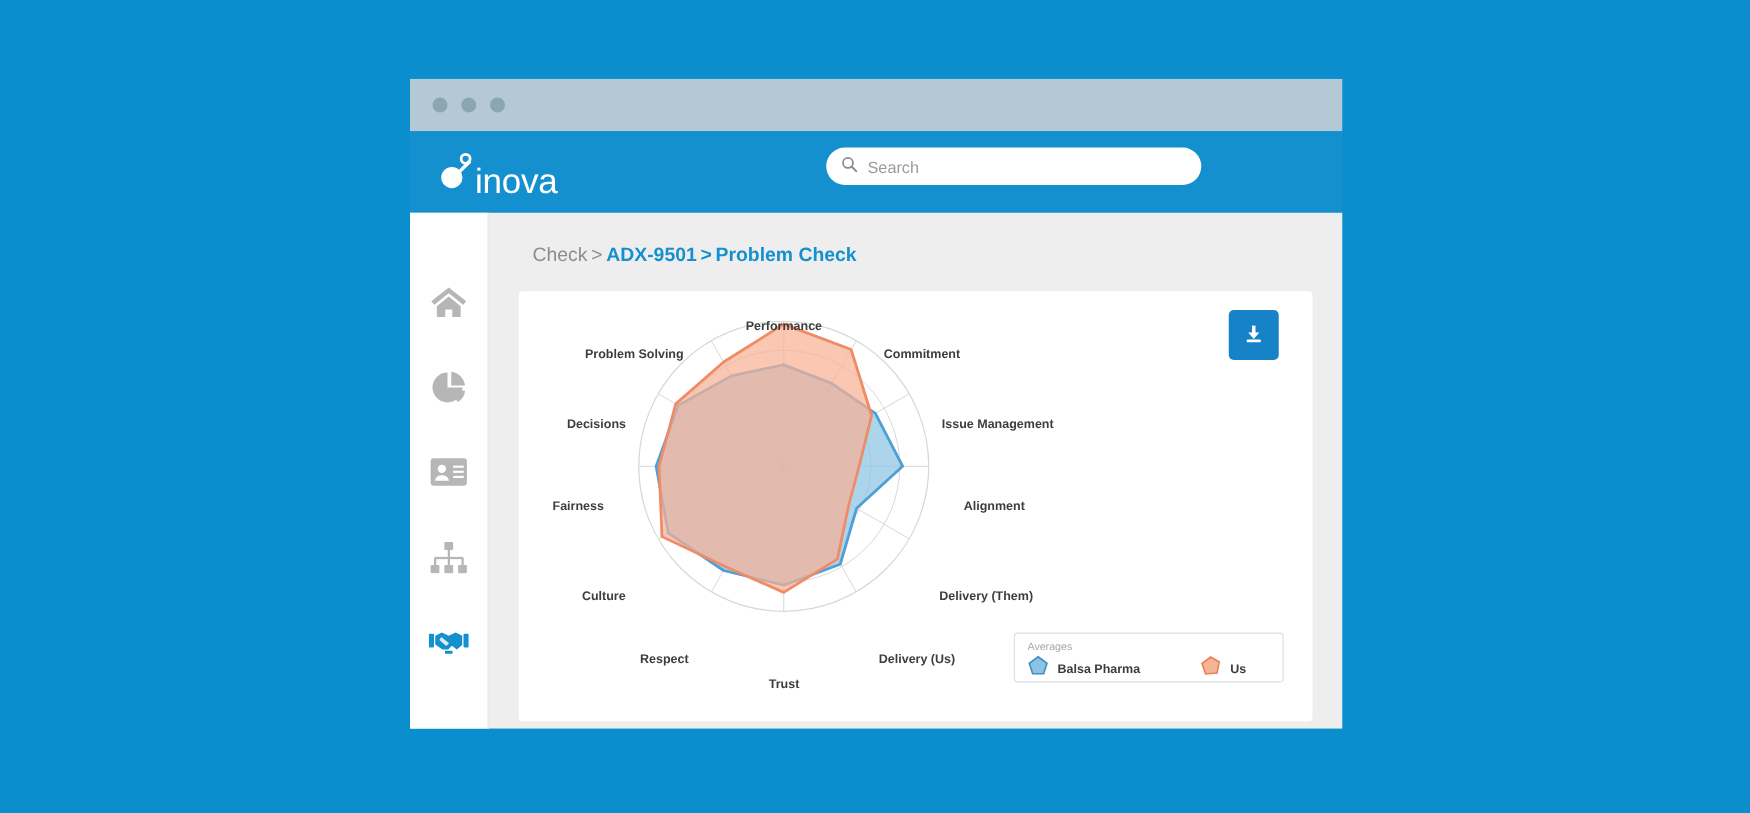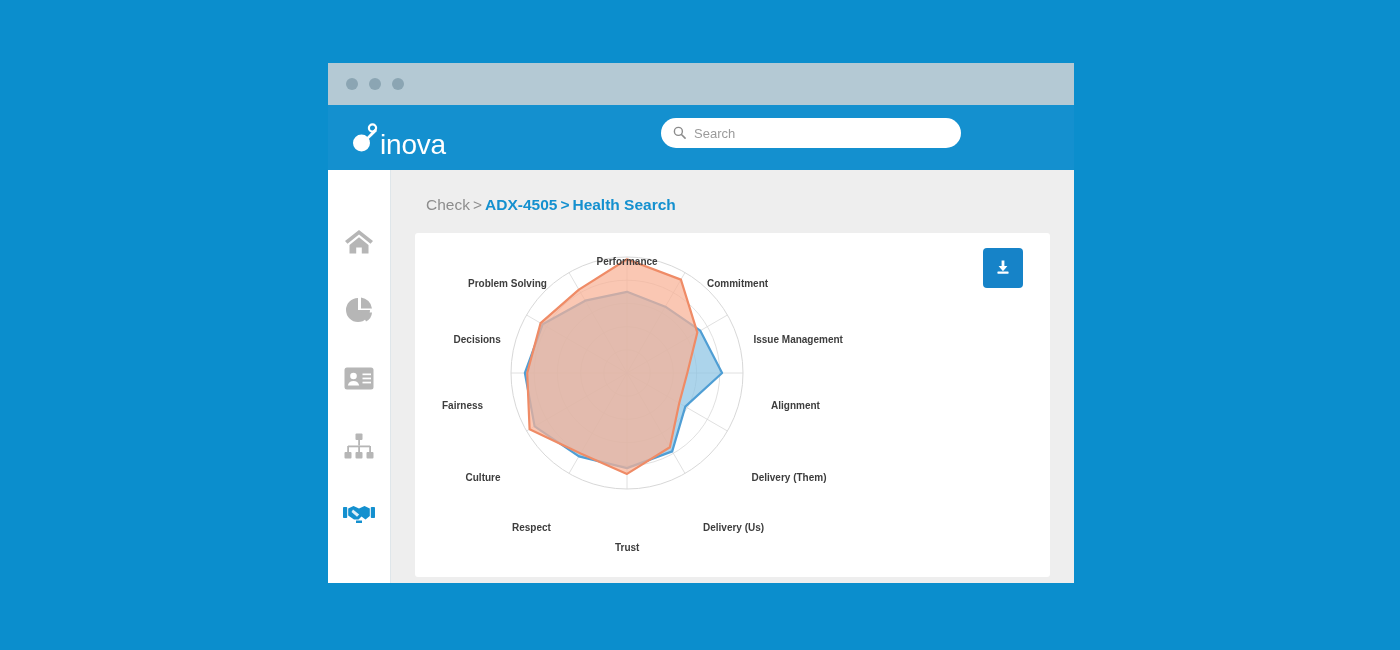--- a/index.html
+++ b/index.html
@@ -279,21 +279,21 @@
             <path d="M13 18.5 L19 18.5 L19 21 L13 21 Z" fill="#1490cf"></path>
           </svg>
         </span>
       </div>
 
     </nav>
 
     <main id="content">
 
       <div id="breadcrumb">
-        <span id="crumb-home">Check</span><span id="crumb-sep-1">&gt;</span><span id="crumb-project">ADX-4505</span><span id="crumb-sep-2">&gt;</span><span id="crumb-page">Health Search</span>
+        <span id="crumb-home">Check</span><span id="crumb-sep-1">&gt;</span><span id="crumb-project">ADX-9501</span><span id="crumb-sep-2">&gt;</span><span id="crumb-page">Problem Check</span>
       </div>
 
       <section id="chart-card">
 
         <button id="download-button">
           <span>
             <svg width="16" height="16" viewBox="0 0 16 16">
               <rect x="6.6" y="1.5" width="2.8" height="6" fill="#ffffff"></rect>
               <path d="M3.6 7 L12.4 7 L8 12.2 Z" fill="#ffffff"></path>
               <rect x="2.4" y="12.6" width="11.2" height="2.1" rx="0.6" fill="#ffffff"></rect>
@@ -318,19 +318,43 @@
               <line x1="212" y1="140" x2="154.00000000000003" y2="240.4589468389949" stroke="#d8d8d8" stroke-width="0.8"></line>
               <line x1="212" y1="140" x2="111.54105316100514" y2="198.00000000000003" stroke="#d8d8d8" stroke-width="0.8"></line>
               <line x1="212" y1="140" x2="96" y2="140" stroke="#d8d8d8" stroke-width="0.8"></line>
               <line x1="212" y1="140" x2="111.54105316100512" y2="81.99999999999999" stroke="#d8d8d8" stroke-width="0.8"></line>
               <line x1="212" y1="140" x2="153.99999999999994" y2="39.54105316100515" stroke="#d8d8d8" stroke-width="0.8"></line>
               <polygon points="212.0,58.8 250.3,73.7 285.3,97.7 307.1,140.0 270.3,173.6 257.2,218.4 212.0,235.1 163.9,223.4 119.6,193.4 109.9,140.0 127.6,91.3 170.2,67.7" fill="#8cc3e3" fill-opacity="0.72" stroke="#4f9ed4" stroke-width="2.2" stroke-linejoin="round"></polygon>
               <polygon points="212.0,26.3 265.9,46.6 282.3,99.4 272.3,140.0 264.2,170.2 254.9,214.3 212.0,240.9 165.6,220.4 114.6,196.3 112.2,140.0 125.6,90.1 163.9,56.6" fill="#f8b295" fill-opacity="0.72" stroke="#ef8b66" stroke-width="2.2" stroke-linejoin="round"></polygon>
             </svg>
         <div class="axis-label" style="top: -6px; left: 181.5px;">Performance</div><div class="axis-label" style="top: 15.5411px; left: 292px;">Commitment</div><div class="axis-label" style="top: 72px; left: 338.459px;">Issue Management</div><div class="axis-label" style="top: 138px; left: 356px;">Alignment</div><div class="axis-label" style="top: 210px; left: 336.459px;">Delivery (Them)</div><div class="axis-label" style="top: 260.459px; left: 288px;">Delivery (Us)</div><div class="axis-label" style="top: 280px; left: 200px;">Trust</div><div class="axis-label" style="top: 260.459px; left: 97px;">Respect</div><div class="axis-label" style="top: 210px; left: 50.5411px;">Culture</div><div class="axis-label" style="top: 138px; left: 27px;">Fairness</div><div class="axis-label" style="top: 72px; left: 38.5411px;">Decisions</div><div class="axis-label" style="top: 15.5411px; left: 53px;">Problem Solving</div></div>
 
+        <div id="chart-legend">
+          <div id="legend-title">Averages</div>
+          <div id="legend-items">
+
+            <div class="legend-entry">
+              <span>
+                <svg width="17" height="17" viewBox="0 0 17 17">
+                  <polygon points="8.5,1.4 15.6,6.6 12.9,15 4.1,15 1.4,6.6" fill="#8cc3e3" stroke="#3f8ec6" stroke-width="1.3"></polygon>
+                </svg>
+              </span>
+              <span class="legend-label">Balsa Pharma</span>
+            </div>
+
+            <div class="legend-entry">
+              <span>
+                <svg width="17" height="17" viewBox="0 0 17 17">
+                  <polygon points="8.5,1.6 15.4,5.6 13.6,14.4 4.5,15.2 1.6,6.9" fill="#f8b295" stroke="#ea8054" stroke-width="1.3"></polygon>
+                </svg>
+              </span>
+              <span class="legend-label">Us</span>
+            </div>
+
+          </div>
+        </div>
 
       </section>
 
     </main>
 
   </div>
 </div>
 
 </body></html>

